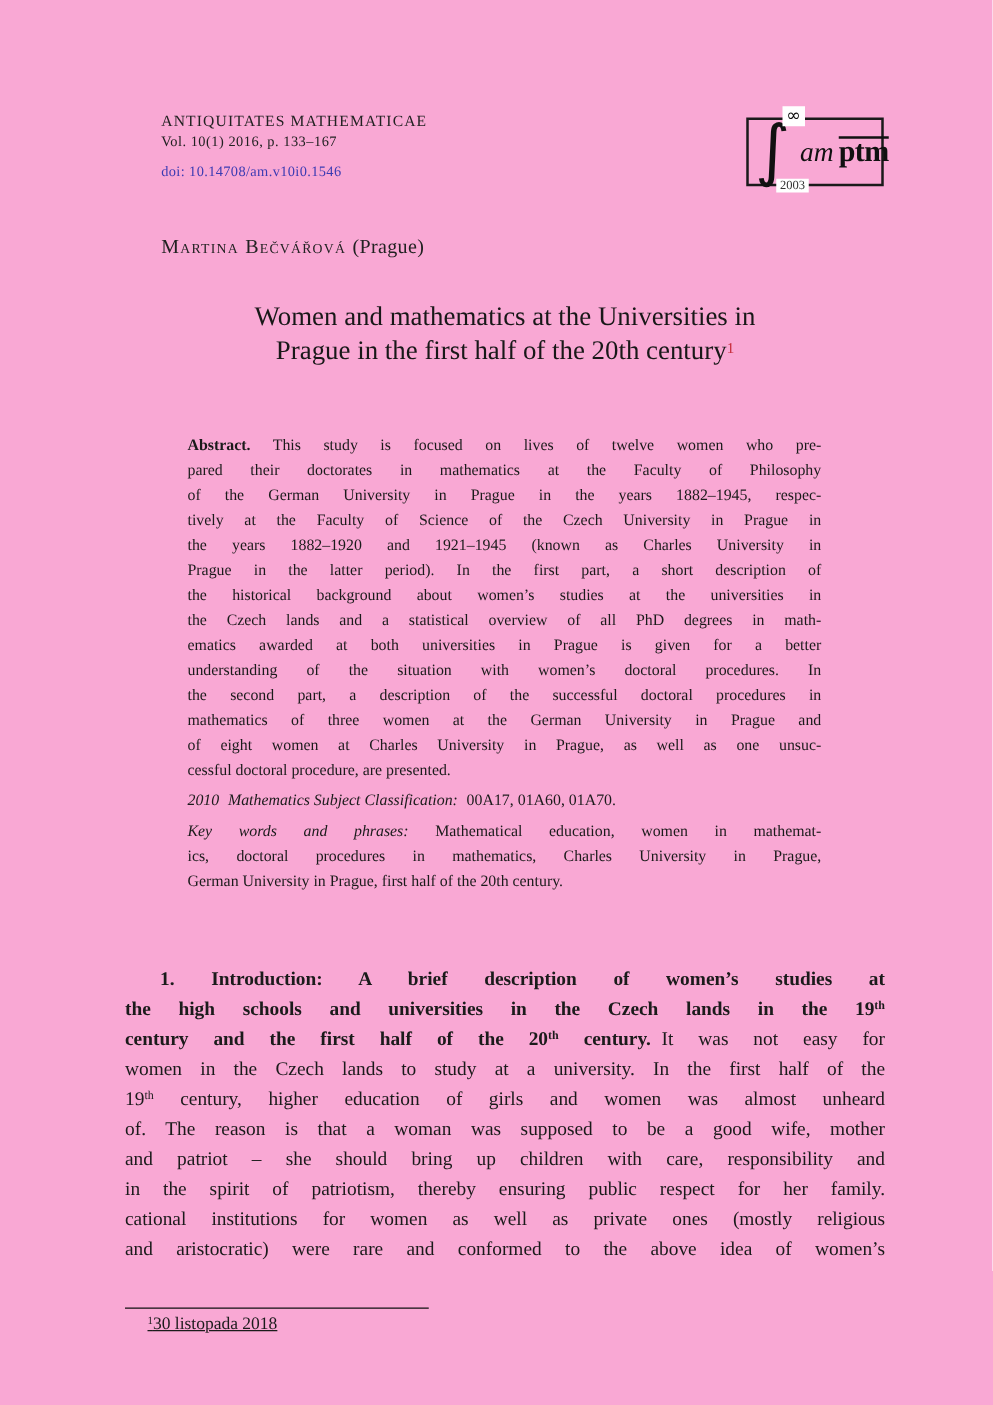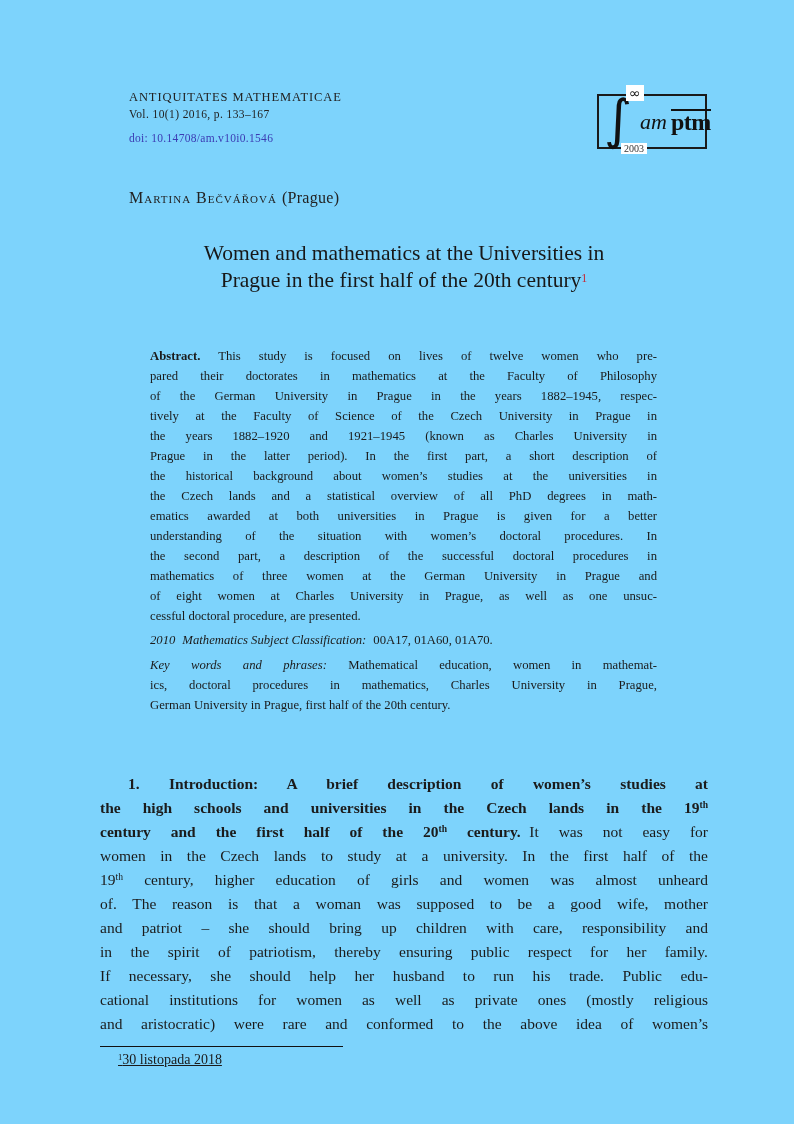--- a/index.html
+++ b/index.html
@@ -1,19 +1,19 @@
 <!DOCTYPE html>
 <html><head>
 <meta charset="utf-8">
 <style>
   html, body { margin: 0; padding: 0; background: #ffffff; }
   .page {
     position: relative;
     width: 794px; height: 1124px;
-    background: #7dd3fc;
+    background: #f9a8d4;
     color: #1b1b1b;
     font-family: "Liberation Serif", "DejaVu Serif", serif;
     overflow: hidden;
   }
 
   
   .journal-block { position: absolute; left: 129px; top: 90px; }
   .journal-name { font-size: 12.5px; letter-spacing: 0.9px; color: #222; }
   .journal-volume { font-size: 11.5px; letter-spacing: 0.4px; margin-top: 3px; color: #222; }
   .doi-line { margin-top: 8px; }
@@ -144,21 +144,20 @@
 
   <section class="intro-block">
       <div class="rline rindent"><span class="bold">1. Introduction: A brief description of women’s studies at</span></div>
       <div class="rline"><span class="bold">the high schools and universities in the Czech lands in the 19</span><sup class="bold">th</sup></div>
       <div class="rline"><span class="bold">century and the first half of the 20</span><sup class="bold">th</sup><span class="bold"> century.</span><span style="margin-left: 0.55em;">It was not easy for</span></div>
       <div class="rline"><span>women in the Czech lands to study at a university. In the first half of the</span></div>
       <div class="rline"><span>19</span><sup>th</sup><span> century, higher education of girls and women was almost unheard</span></div>
       <div class="rline"><span>of. The reason is that a woman was supposed to be a good wife, mother</span></div>
       <div class="rline"><span>and patriot – she should bring up children with care, responsibility and</span></div>
       <div class="rline"><span>in the spirit of patriotism, thereby ensuring public respect for her family.</span></div>
-      <div class="rline"><span>If necessary, she should help her husband to run his trade. Public edu-</span></div>
       <div class="rline"><span>cational institutions for women as well as private ones (mostly religious</span></div>
       <div class="rline"><span>and aristocratic) were rare and conformed to the above idea of women’s</span></div>
     </section>
 
   <div class="fnrule"></div>
   <div class="footnote-line"><sup>1</sup><span>30 listopada 2018</span></div>
 
 </div>
 
 </body></html>

